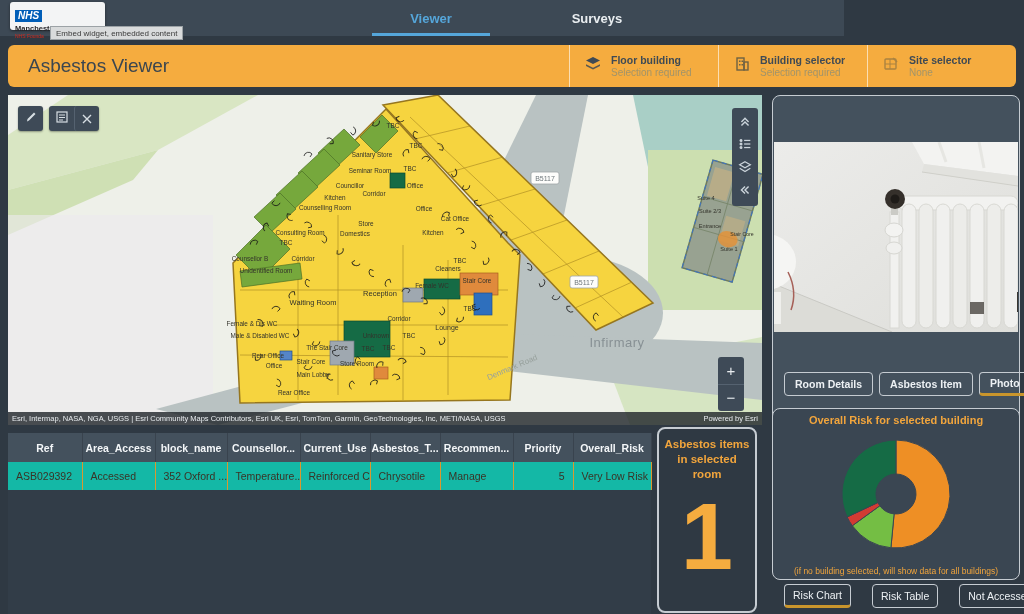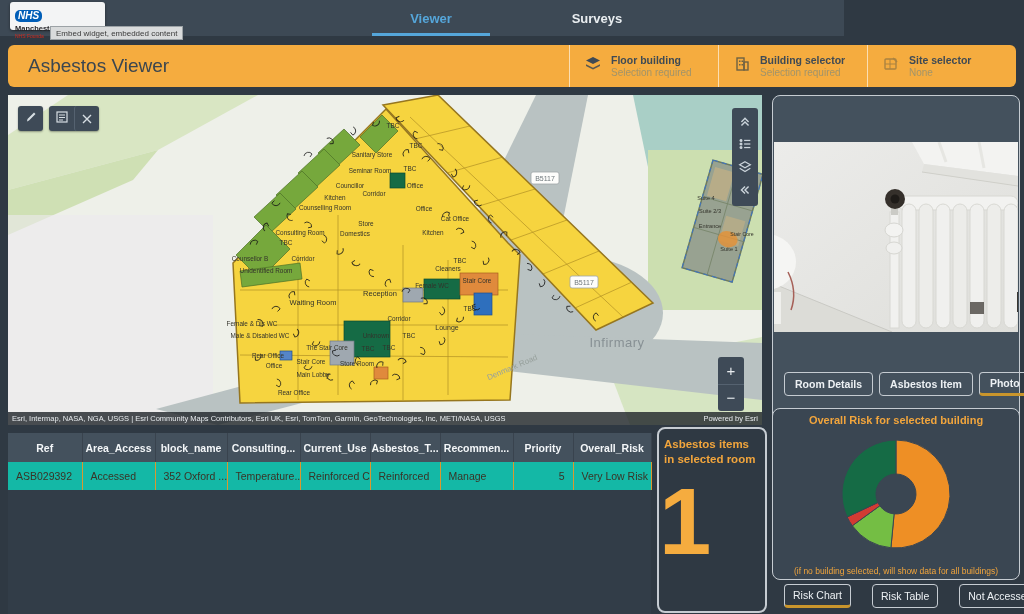--- a/index.html
+++ b/index.html
@@ -8,21 +8,21 @@
         font-family:"Liberation Sans",sans-serif;}
   
   .topbar{position:absolute;left:0;top:0;width:844px;height:36px;background:#3D4955;}
   .top-tabs{position:absolute;left:372px;top:0;height:36px;display:flex;gap:48px;}
   .top-tab{width:118px;height:36px;display:flex;align-items:center;justify-content:center;
            font-size:13px;font-weight:bold;color:#E9EDF0;cursor:pointer;}
   .top-tab.active{color:#55A6DA;border-bottom:3px solid #55A6DA;padding-top:3px;}
   .nhs-card{position:absolute;left:10px;top:2px;width:95px;height:28px;background:#F3F4F5;
             border-radius:3px;box-shadow:0 1px 3px rgba(0,0,0,.45);padding:3px 5px;z-index:4;}
   .nhs-box{display:inline-block;background:#005EB8;color:#fff;font-style:italic;font-weight:bold;
-           font-size:10px;line-height:12px;padding:0 3px;border-radius:5px;}
+           font-size:10px;line-height:12px;padding:0 3px;border-radius:0;}
   .nhs-org{font-size:7.5px;font-weight:bold;color:#26262A;white-space:nowrap;margin-top:1px;}
   .nhs-sub{font-size:5px;color:#D5281B;white-space:nowrap;}
   .tooltip{position:absolute;left:50px;top:26px;height:14px;line-height:13px;background:#D9DBDC;
            border:1px solid #9CA2A6;color:#3A3A3A;font-size:8px;padding:0 5px;white-space:nowrap;z-index:5;}
   
   .header{position:absolute;left:8px;top:45px;width:1008px;height:42px;background:#F5AC3F;border-radius:6px;}
   .header-title{position:absolute;left:20px;top:0;height:42px;line-height:42px;font-size:19px;color:#3B464F;}
   .selectors{position:absolute;right:0;top:0;height:42px;display:flex;}
   .selector{width:149px;border-left:1px solid rgba(255,255,255,.6);display:flex;align-items:center;
             gap:9px;padding-left:14px;cursor:pointer;}
@@ -65,22 +65,22 @@
   .risk-tabs .ptab{padding:0 8px;}
   
   .table-panel{position:absolute;left:8px;top:433px;width:643px;height:181px;background:#323D48;}
   .grid{border-collapse:collapse;width:100%;table-layout:fixed;}
   .grid th{background:#44515D;color:#F3F6F8;font-size:10.5px;font-weight:bold;height:29px;
            border-right:1px solid #39434E;overflow:hidden;white-space:nowrap;}
   .grid td{background:#14b8a6;color:#3A3326;font-size:10.5px;height:28px;padding:0 8px;
            border-right:1px solid #D9982F;overflow:hidden;white-space:nowrap;}
   .grid td.num{text-align:right;}
   
-  .count-panel{position:absolute;left:657px;top:427px;width:110px;height:186px;border:2px solid #C6CCD2;
-               border-radius:8px;text-align:left;}
+  .count-panel{position:absolute;left:657px;top:427px;width:100px;height:186px;border:2px solid #C6CCD2;
+               border-radius:8px;text-align:center;}
   .count-title{margin-top:8px;font-size:11.5px;font-weight:bold;color:#F2A53C;line-height:1.3;padding:0 5px;}
   .count-value{font-size:94px;font-weight:bold;color:#F5AC3F;line-height:1;margin-top:8px;}
 </style>
 </head>
 <body>
 
 <div class="page">
 
   <div class="topbar">
     <div class="top-tabs">
@@ -490,36 +490,36 @@
           <col style="width:70px">
           <col style="width:73px">
           <col style="width:60px">
           <col style="width:78px">
       </colgroup>
       <thead>
         <tr>
           <th>Ref</th>
           <th>Area_Access</th>
           <th>block_name</th>
-          <th>Consulting...</th>
+          <th>Counsellor...</th>
           <th>Current_Use</th>
           <th>Asbestos_T...</th>
           <th>Recommen...</th>
           <th>Priority</th>
           <th>Overall_Risk</th>
         </tr>
       </thead>
       <tbody>
         <tr>
           <td>ASB029392</td>
           <td>Accessed</td>
           <td>352 Oxford ...</td>
           <td>Temperature...</td>
           <td>Reinforced C...</td>
-          <td>Reinforced</td>
+          <td>Chrysotile</td>
           <td>Manage</td>
           <td class="num">5</td>
           <td>Very Low Risk</td>
         </tr>
       </tbody>
     </table>
   </div>
 
   <div class="count-panel">
     <div class="count-title">Asbestos items in selected room</div>

